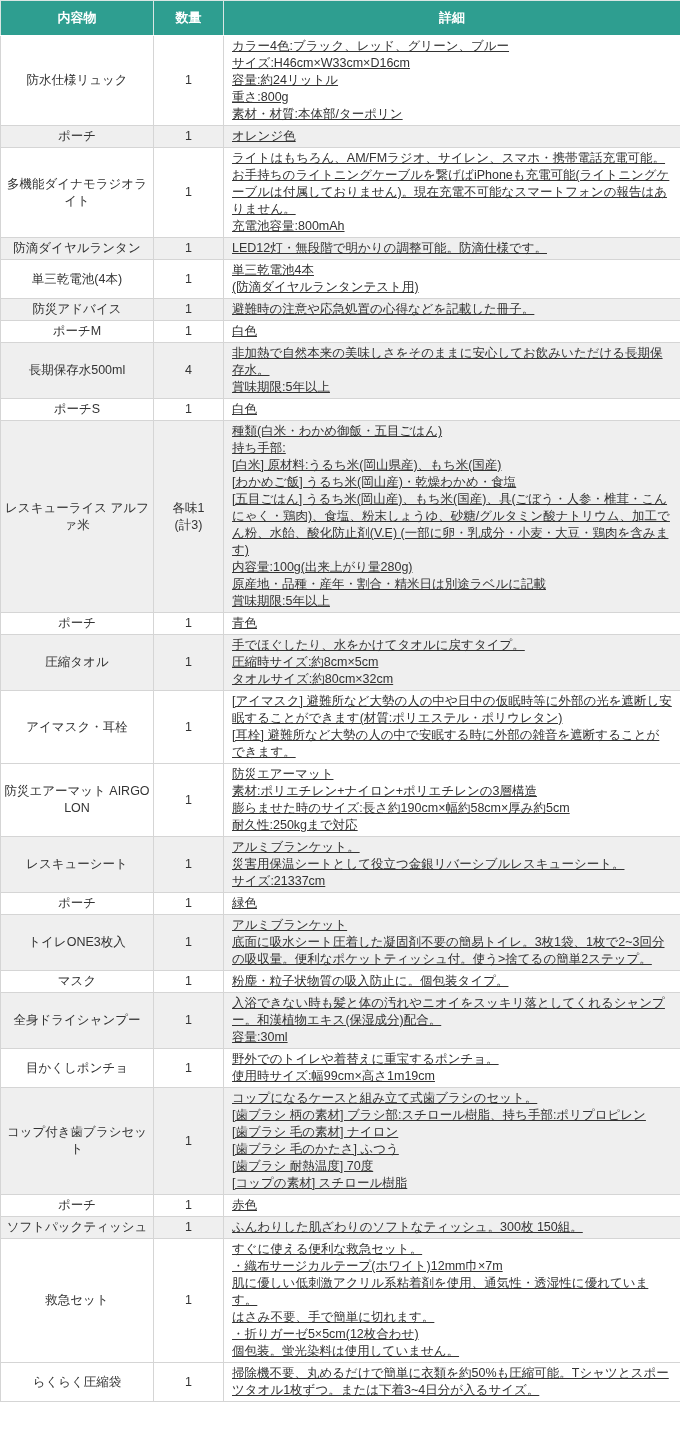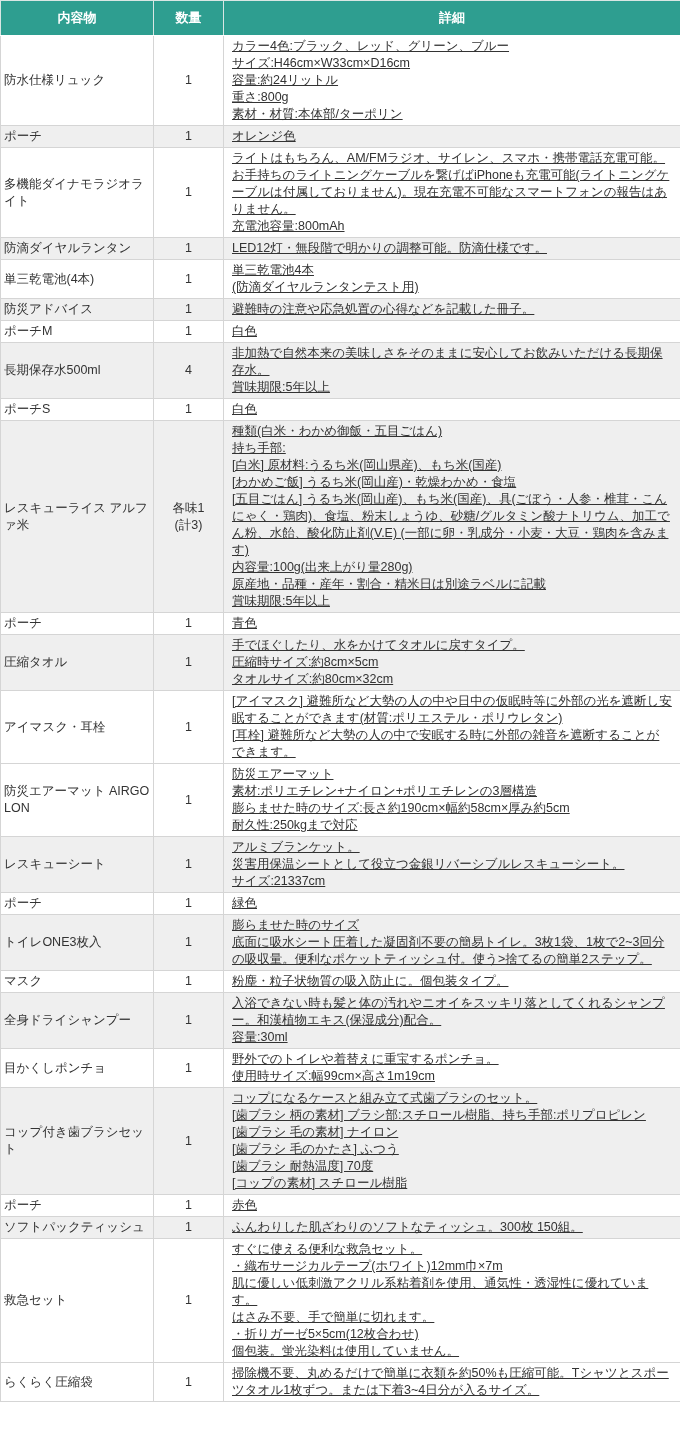--- a/index.html
+++ b/index.html
@@ -25,21 +25,21 @@
     border-bottom:1px solid #ffffff;
   }
   .spec-table td{
     border:1px solid var(--border,#d5d5d5);
     line-height:17px;
     padding:2px 6px;
     vertical-align:middle;
     background:#ffffff;
     word-break:break-all;
   }
-  .spec-table td.item{padding:2px 3px;}
+  .spec-table td.item{text-align:center;padding:2px 3px;}
   .spec-table td.qty{text-align:center;white-space:pre-line;}
   .spec-table td.details{text-align:left;padding:2px 8px;text-decoration:underline;}
   .spec-table tr.stripe td{background:var(--stripe-bg,#efefef);}
   .details .line{min-height:17px;}
 </style>
 </head>
 <body>
 
 <table class="spec-table">
   <colgroup>
@@ -204,21 +204,21 @@
     <td class="qty">1</td>
     <td class="details">
           <div class="line">緑色</div>
         </td>
   </tr>
 
   <tr class="stripe">
     <td class="item">トイレONE3枚入</td>
     <td class="qty">1</td>
     <td class="details">
-          <div class="line">膨らませた時のサイズ</div>
+          <div class="line">アルミブランケット</div>
           <div class="line">底面に吸水シート圧着した凝固剤不要の簡易トイレ。3枚1袋、1枚で2~3回分の吸収量。便利なポケットティッシュ付。使う&gt;捨てるの簡単2ステップ。</div>
         </td>
   </tr>
 
   <tr>
     <td class="item">マスク</td>
     <td class="qty">1</td>
     <td class="details">
           <div class="line">粉塵・粒子状物質の吸入防止に。個包装タイプ。</div>
         </td>

